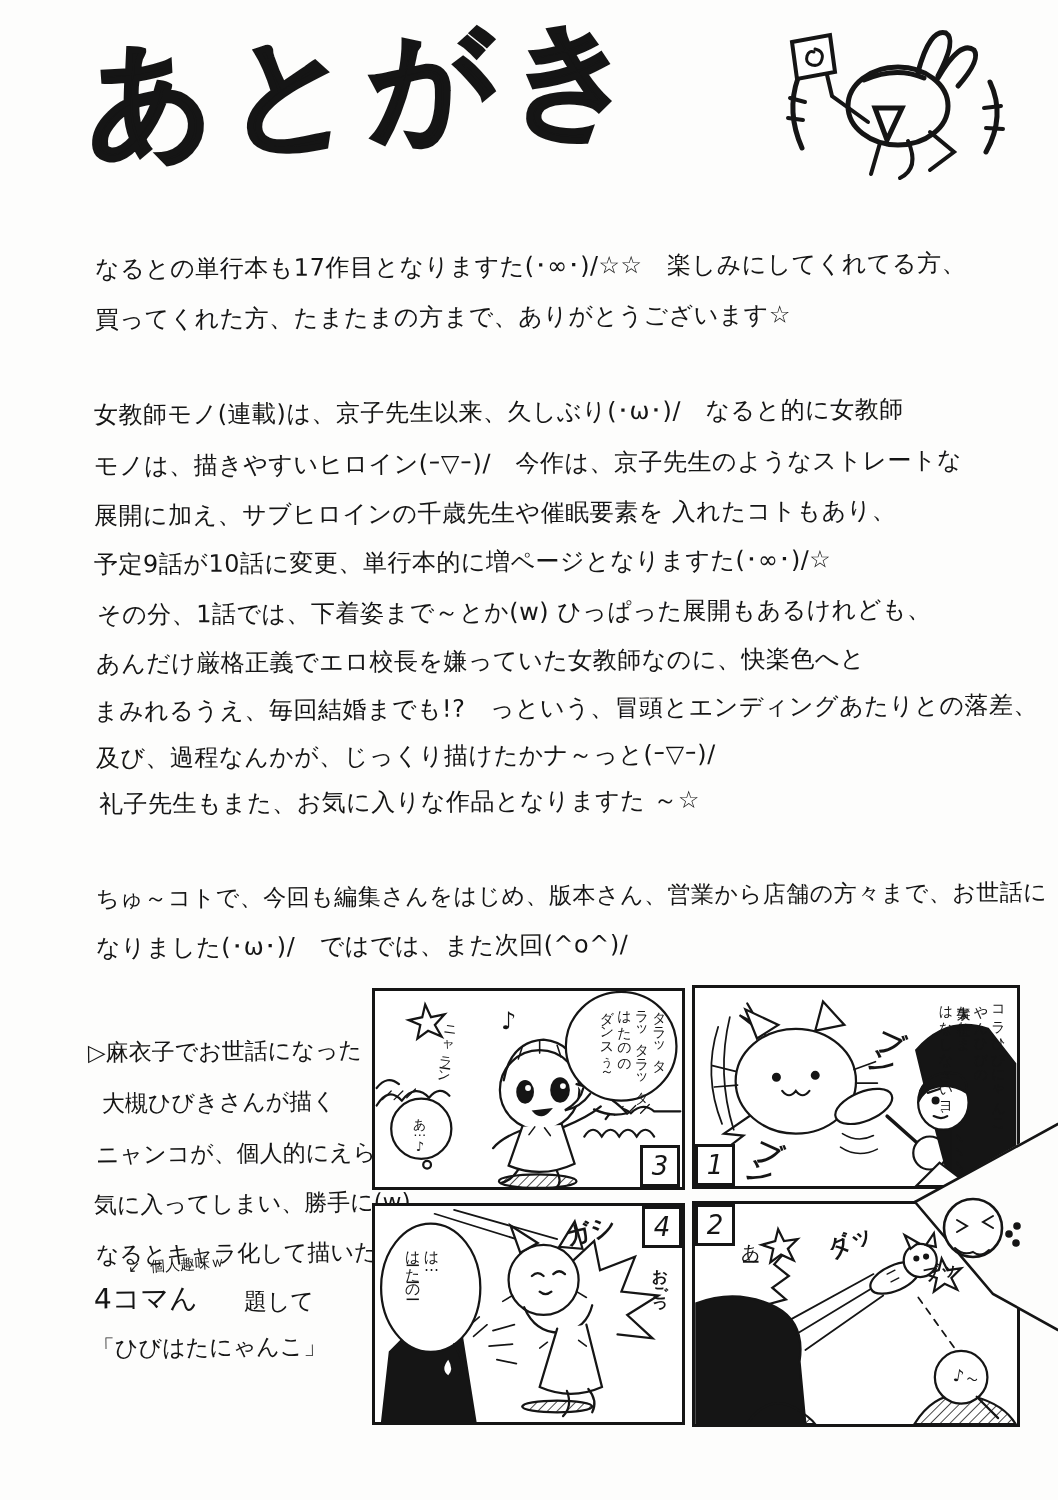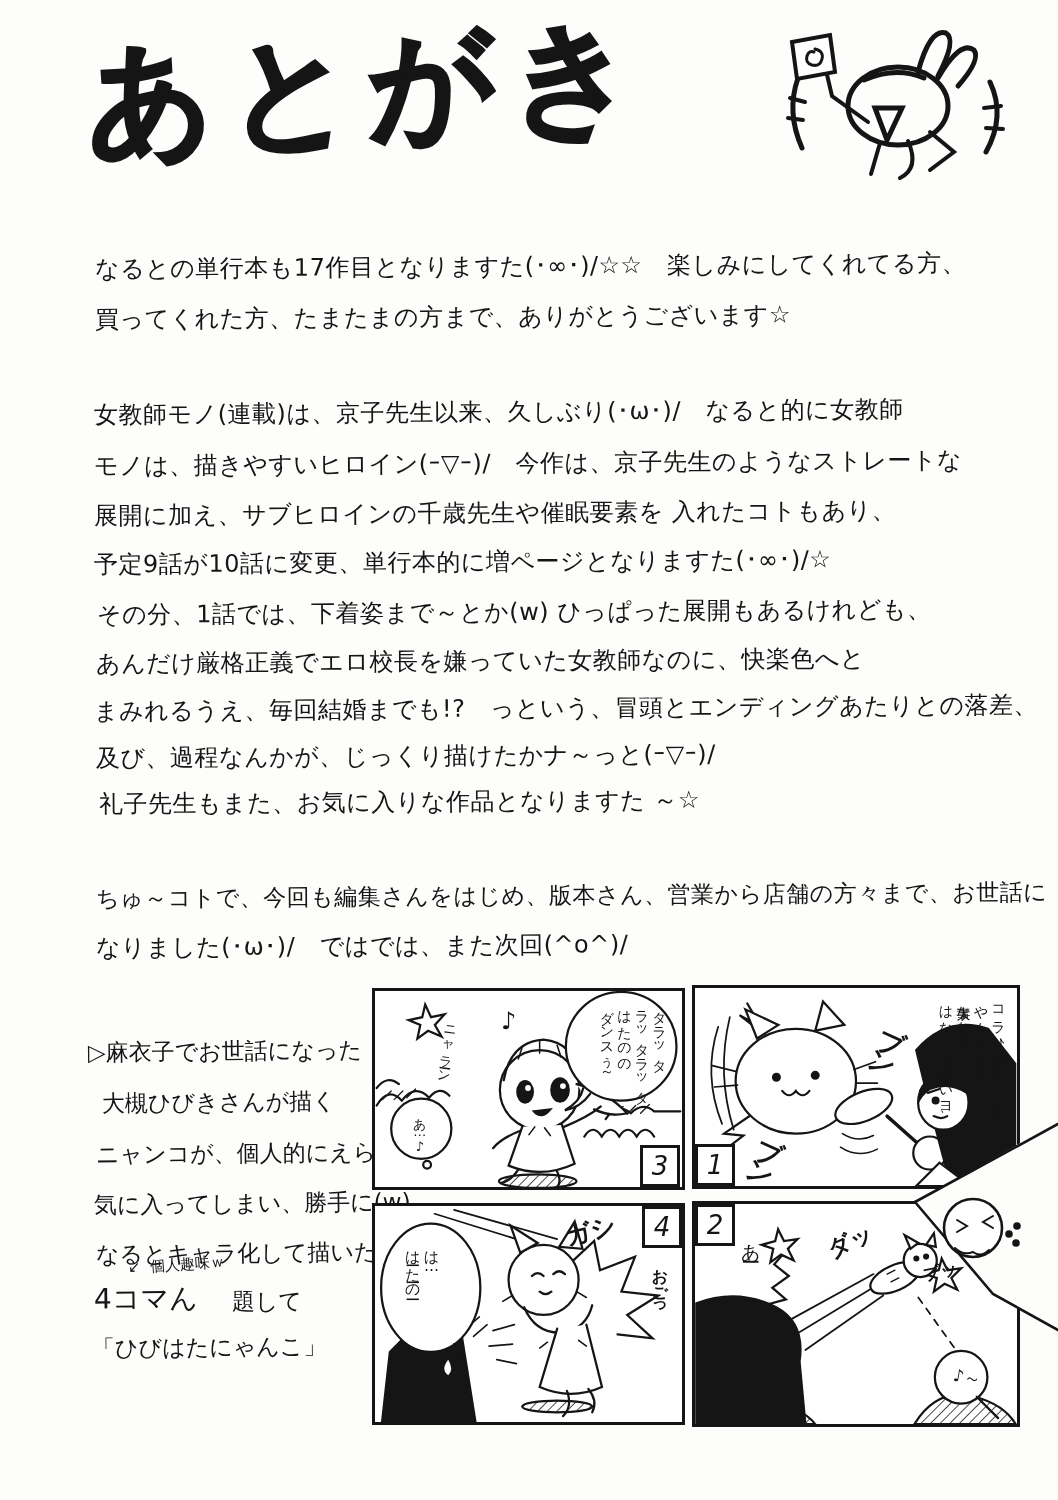--- a/index.html
+++ b/index.html
@@ -66,21 +66,21 @@
   <div class="line hand" style="left:96px;top:930px;">なりました(･ω･)/　ではでは、また次回(^o^)/</div>
 
   <div class="sideline hand" style="left:88px;top:1036px;">▷麻衣子でお世話になった</div>
   <div class="sideline hand" style="left:102px;top:1087px;">大槻ひびきさんが描く</div>
   <div class="sideline hand" style="left:96px;top:1138px;">ニャンコが、個人的にえらく</div>
   <div class="sideline hand" style="left:94px;top:1188px;">気に入ってしまい、勝手に(w)</div>
   <div class="sideline hand" style="left:96px;top:1238px;">なるとキャラ化して描いた</div>
   <span class="tinynote hand" style="left:128px;top:1258px;">↙</span>
   <span class="tinynote hand" style="left:150px;top:1255px;">個人趣味ｗ</span>
   <div class="sideline hand" style="left:94px;top:1280px;font-size:28px;">4コマん</div>
-  <div class="sideline hand" style="left:232px;top:1286px;">題して</div>
+  <div class="sideline hand" style="left:244px;top:1286px;">題して</div>
   <div class="sideline hand" style="left:92px;top:1332px;">「ひびはたにゃんこ」</div>
 
   <div class="comic">
 
     <div class="panel" style="left:2px;top:5px;width:313px;height:202px;">
       <svg viewBox="0 0 313 202">
         <defs>
           <pattern id="hp3" width="7" height="7" patternTransform="rotate(45)" patternUnits="userSpaceOnUse">
             <line x1="0" y1="0" x2="0" y2="7" stroke="#151515" stroke-width="1.6"></line>
           </pattern>

